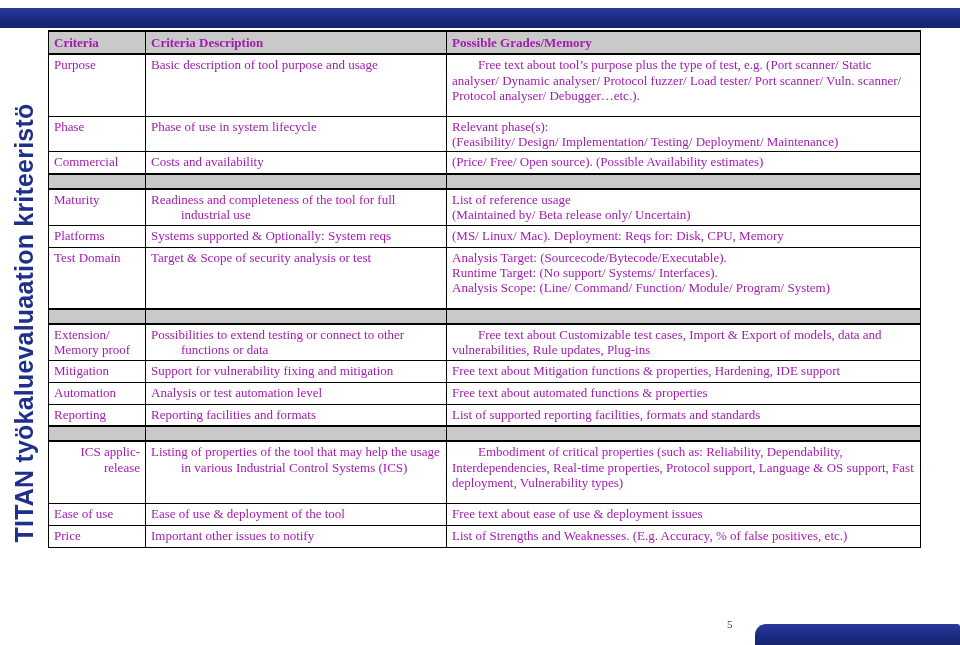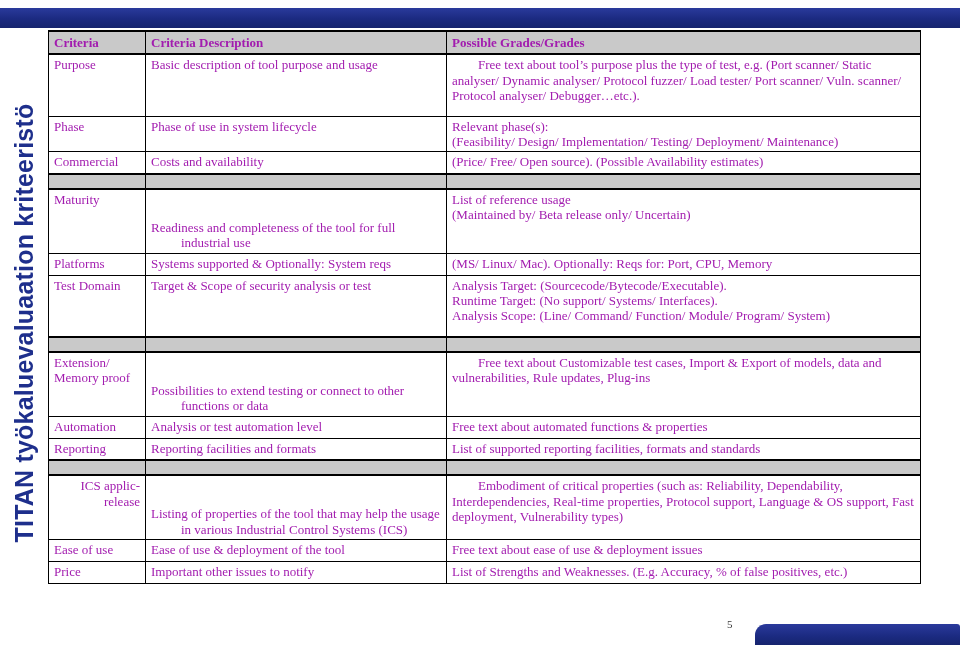--- a/index.html
+++ b/index.html
@@ -102,21 +102,20 @@
 
   
   .hang {
     padding-left: 26px;
     text-indent: -26px;
   }
   .hang-desc {
     display: block;
     padding-left: 30px;
     text-indent: -30px;
-    margin-top: 28px;
   }
 
   .tall-1 { height: 62px; }
   .tall-2 { height: 34px; }
   .row-s  { height: 22px; margin-left: 19px; }
 
   .pagenum {
     position: absolute;
     left: 727px; top: 618px;
     font-size: 11px;
@@ -139,21 +138,21 @@
     <colgroup>
       <col class="c1">
         <col class="c2">
         <col class="c3">
     </colgroup>
     <tbody>
 
       <tr class="hdr">
         <td>Criteria</td>
         <td>Criteria Description</td>
-        <td>Possible Grades/Grades</td>
+        <td>Possible Grades/Memory</td>
       </tr>
 
       <tr class="tall-1">
         <td>Purpose</td>
         <td>Basic description of tool purpose and usage</td>
         <td>
           <span class="hang">Free text about tool’s purpose plus the type of test, e.g. (Port scanner/ Static analyser/ Dynamic analyser/ Protocol fuzzer/ Load tester/ Port scanner/ Vuln. scanner/ Protocol analyser/ Debugger…etc.).</span>
         </td>
       </tr>
       <tr class="tall-2">
@@ -182,21 +181,21 @@
           <span class="hang-desc">Readiness and completeness of the tool for full industrial use</span>
         </td>
         <td>
           <div>List of reference usage</div>
           <div>(Maintained by/ Beta release only/ Uncertain)</div>
         </td>
       </tr>
       <tr class="row-s">
         <td>Platforms</td>
         <td>Systems supported &amp; Optionally: System reqs</td>
-        <td>(MS/ Linux/ Mac). Optionally: Reqs for: Port, CPU, Memory</td>
+        <td>(MS/ Linux/ Mac). Deployment: Reqs for: Disk, CPU, Memory</td>
       </tr>
       <tr class="tall-1">
         <td>Test Domain</td>
         <td>Target &amp; Scope of security analysis or test</td>
         <td>
           <div>Analysis Target: (Sourcecode/Bytecode/Executable).</div>
           <div>Runtime Target: (No support/ Systems/ Interfaces).</div>
           <div>Analysis Scope: (Line/ Command/ Function/ Module/ Program/ System)</div>
         </td>
       </tr>
@@ -210,20 +209,25 @@
       <tr class="tall-2">
         <td>Extension/ Memory proof</td>
         <td>
           <span class="hang-desc">Possibilities to extend testing or connect to other functions or data</span>
         </td>
         <td>
           <span class="hang">Free text about Customizable test cases, Import &amp; Export of models, data and vulnerabilities, Rule updates, Plug-ins</span>
         </td>
       </tr>
       <tr class="row-s">
+        <td>Mitigation</td>
+        <td>Support for vulnerability fixing and mitigation</td>
+        <td>Free text about Mitigation functions &amp; properties, Hardening, IDE support</td>
+      </tr>
+      <tr class="row-s">
         <td>Automation</td>
         <td>Analysis or test automation level</td>
         <td>Free text about automated functions &amp; properties</td>
       </tr>
       <tr class="row-s">
         <td>Reporting</td>
         <td>Reporting facilities and formats</td>
         <td>List of supported reporting facilities, formats and standards</td>
       </tr>
 

